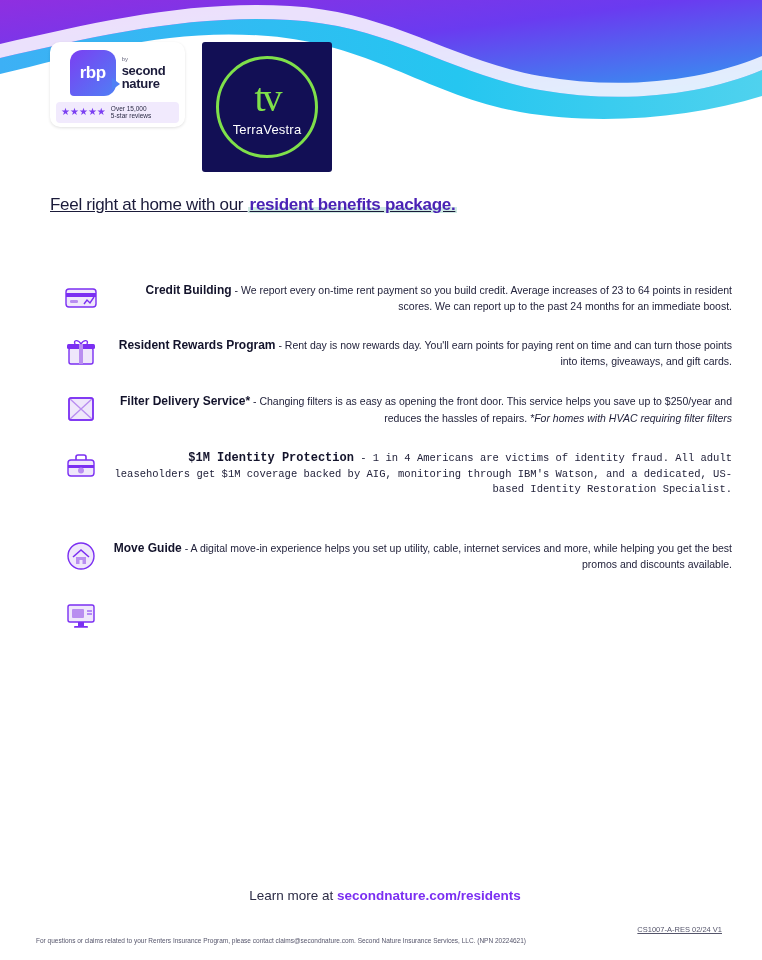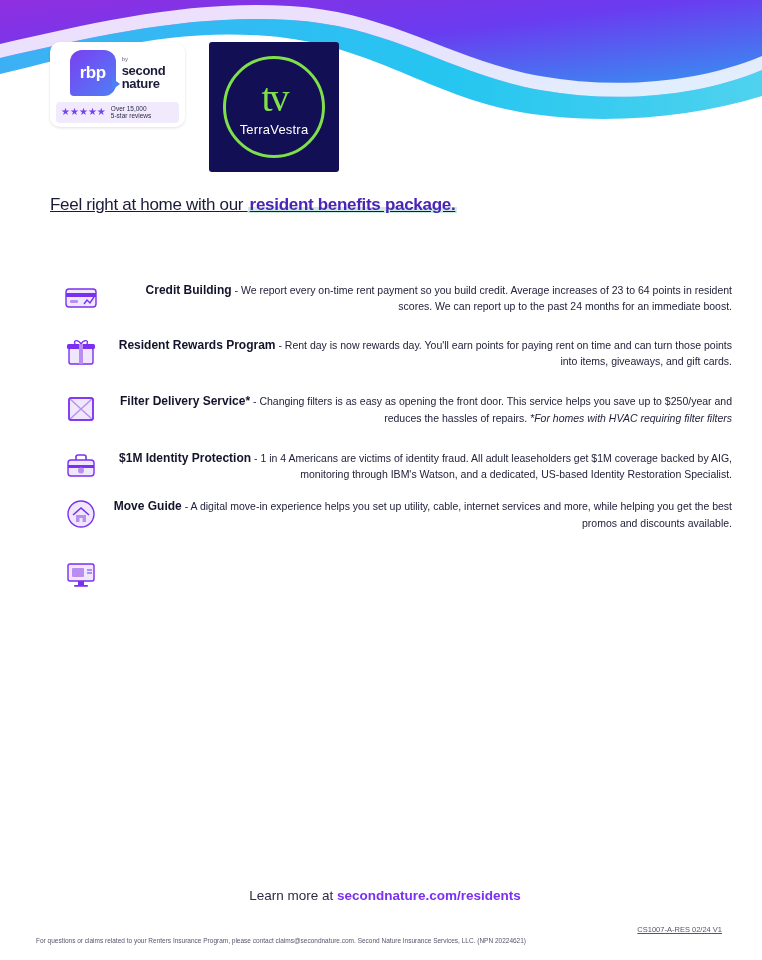--- a/index.html
+++ b/index.html
@@ -102,21 +102,21 @@
   }
   .stars-text {
     font-size: 6.5px;
     color: #2b2b45;
     line-height: 1.15;
   }
 
   .tv-card {
     width: 130px;
     height: 130px;
-    margin-left: 24px;
+    margin-left: 17px;
     background: #120f55;
     border-radius: 3px;
     display: flex;
     align-items: center;
     justify-content: center;
   }
   .tv-inner {
     width: 96px; height: 96px;
     border-radius: 50%;
     border: 3px solid #7fe04a;
@@ -191,21 +191,21 @@
     font-size: 12px;
     color: #13132b;
   }
   .benefit-dash { color: #23233c; }
   .benefit-note {
     font-style: italic;
   }
 
   
   .benefit.sp1 { margin-bottom: 20px; }
-  .benefit.sp2 { margin-bottom: 12px; }
+  .benefit.sp2 { margin-bottom: 38px; font-family: Liberation Mono, monospace; }
   .benefit.sp3 { margin-bottom: 24px; }
 
   
   .learn-more {
     position: absolute;
     top: 888px;
     left: 4px;
     width: 762px;
     text-align: center;
     font-size: 13.5px;

